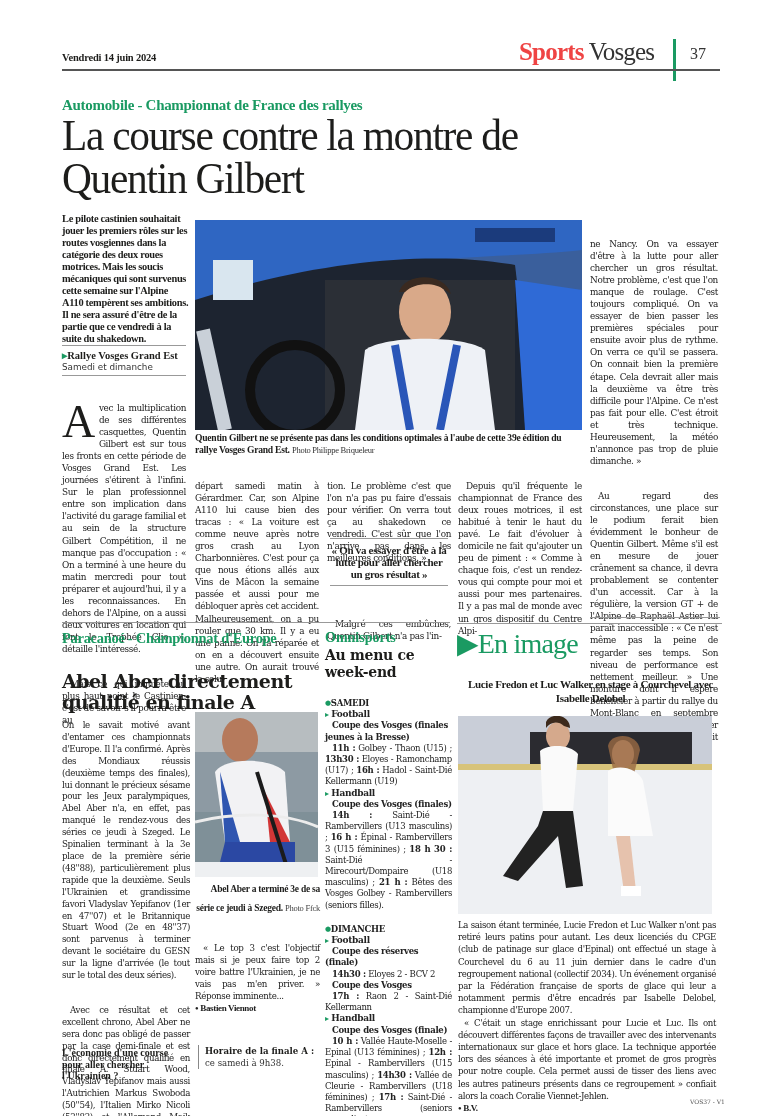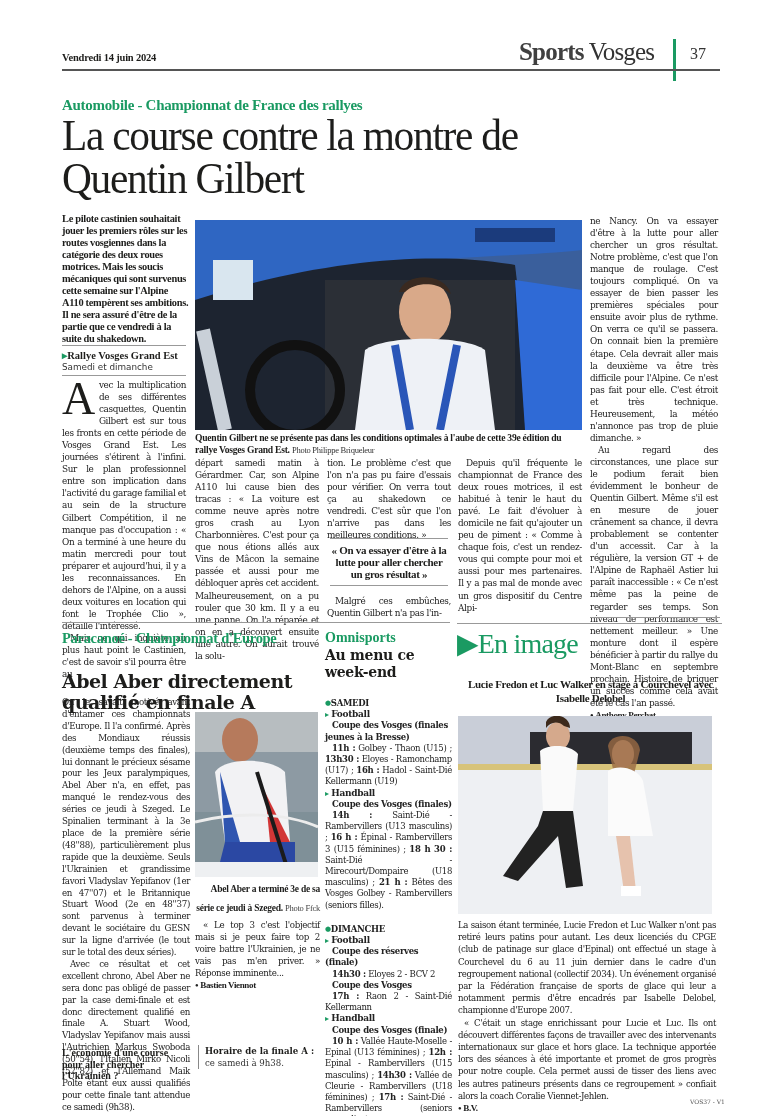--- a/index.html
+++ b/index.html
@@ -4,38 +4,38 @@
 <style>
   * { box-sizing: border-box; margin: 0; padding: 0; }
   html, body { width: 773px; height: 1116px; background: #fff; overflow: hidden; }
   body { position: relative; font-family: "DejaVu Serif", serif; color: #1d1d1b; }
   .abs { position: absolute; }
 
   
   #hdr-date { left: 62px; top: 52px; font-family: "Liberation Serif", serif; font-weight: bold; font-size: 10.5px; letter-spacing: -0.2px; }
   #hdr-rule { left: 62px; top: 69px; width: 658px; height: 1.5px; background: #555; }
   #hdr-section { left: 519px; top: 38px; font-family: "Liberation Serif", serif; font-size: 25px; letter-spacing: -0.8px; line-height: 28px; }
-  #hdr-section .s1 { color: #404040; font-weight: bold; }
+  #hdr-section .s1 { color: #ef4444; font-weight: bold; }
   #hdr-section .s2 { color: #333; }
   #hdr-vbar { left: 673px; top: 39px; width: 2.5px; height: 42px; background: #1a9a62; }
   #hdr-page { left: 690px; top: 45px; font-family: "Liberation Serif", serif; font-size: 16px; color: #333; }
 
   
   #kicker1 { left: 62px; top: 97px; font-family: "Liberation Serif", serif; font-weight: bold; font-size: 15px; color: #1a9a62; letter-spacing: -0.3px; }
   #headline1 { left: 62px; top: 114px; width: 520px; font-family: "Liberation Serif", serif; font-size: 45px; line-height: 43px; letter-spacing: -1.4px; transform: scaleX(0.92); transform-origin: left top; font-weight: normal; }
 
   .chapo { left: 62px; top: 213px; width: 129px; font-family: "Liberation Serif", serif; font-weight: bold; font-size: 10.4px; line-height: 12px; letter-spacing: -0.3px; }
   .thin-rule { height: 1px; background: #999; }
   #info-box { left: 62px; top: 350px; width: 124px; font-size: 9.5px; line-height: 11.5px; }
   #info-box .t { font-family: "Liberation Serif", serif; font-weight: bold; font-size: 10.5px; }
   #info-box .t::before { content: "\25B8 "; color: #1a9a62; }
   #info-box .s { font-family: "DejaVu Sans", sans-serif; font-size: 8.8px; color: #333; }
 
   .body-col { font-family: "DejaVu Serif", serif; font-size: 8.9px; line-height: 12.05px; text-align: justify; letter-spacing: -0.35px; color: #222; hyphens: manual; }
-  .body-col p { text-indent: 8px; }
+  .body-col p { text-indent: 8px; margin-top: 23px; }
   .body-col p.noind { text-indent: 0; }
   .dropcap { float: left; font-family: "Liberation Serif", serif; font-size: 46px; line-height: 38px; margin: 1px 4px 0 0; color: #1d1d1b; }
 
   #photo1 { left: 195px; top: 220px; width: 387px; height: 210px; overflow: hidden; background: #5a6e8a; }
   #caption1 { left: 195px; top: 432px; width: 390px; font-family: "Liberation Serif", serif; font-size: 9.6px; line-height: 11.5px; letter-spacing: -0.25px; }
   #caption1 b { font-weight: bold; }
   #caption1 .cr { font-size: 8.5px; color: #333; }
 
   #quote-box { left: 330px; top: 538px; width: 118px; text-align: center; font-family: "Liberation Serif", serif; font-weight: bold; font-size: 11px; line-height: 12px; padding: 5px 0 5px; border-top: 1px solid #999; border-bottom: 1px solid #999; letter-spacing: -0.3px; }
 

